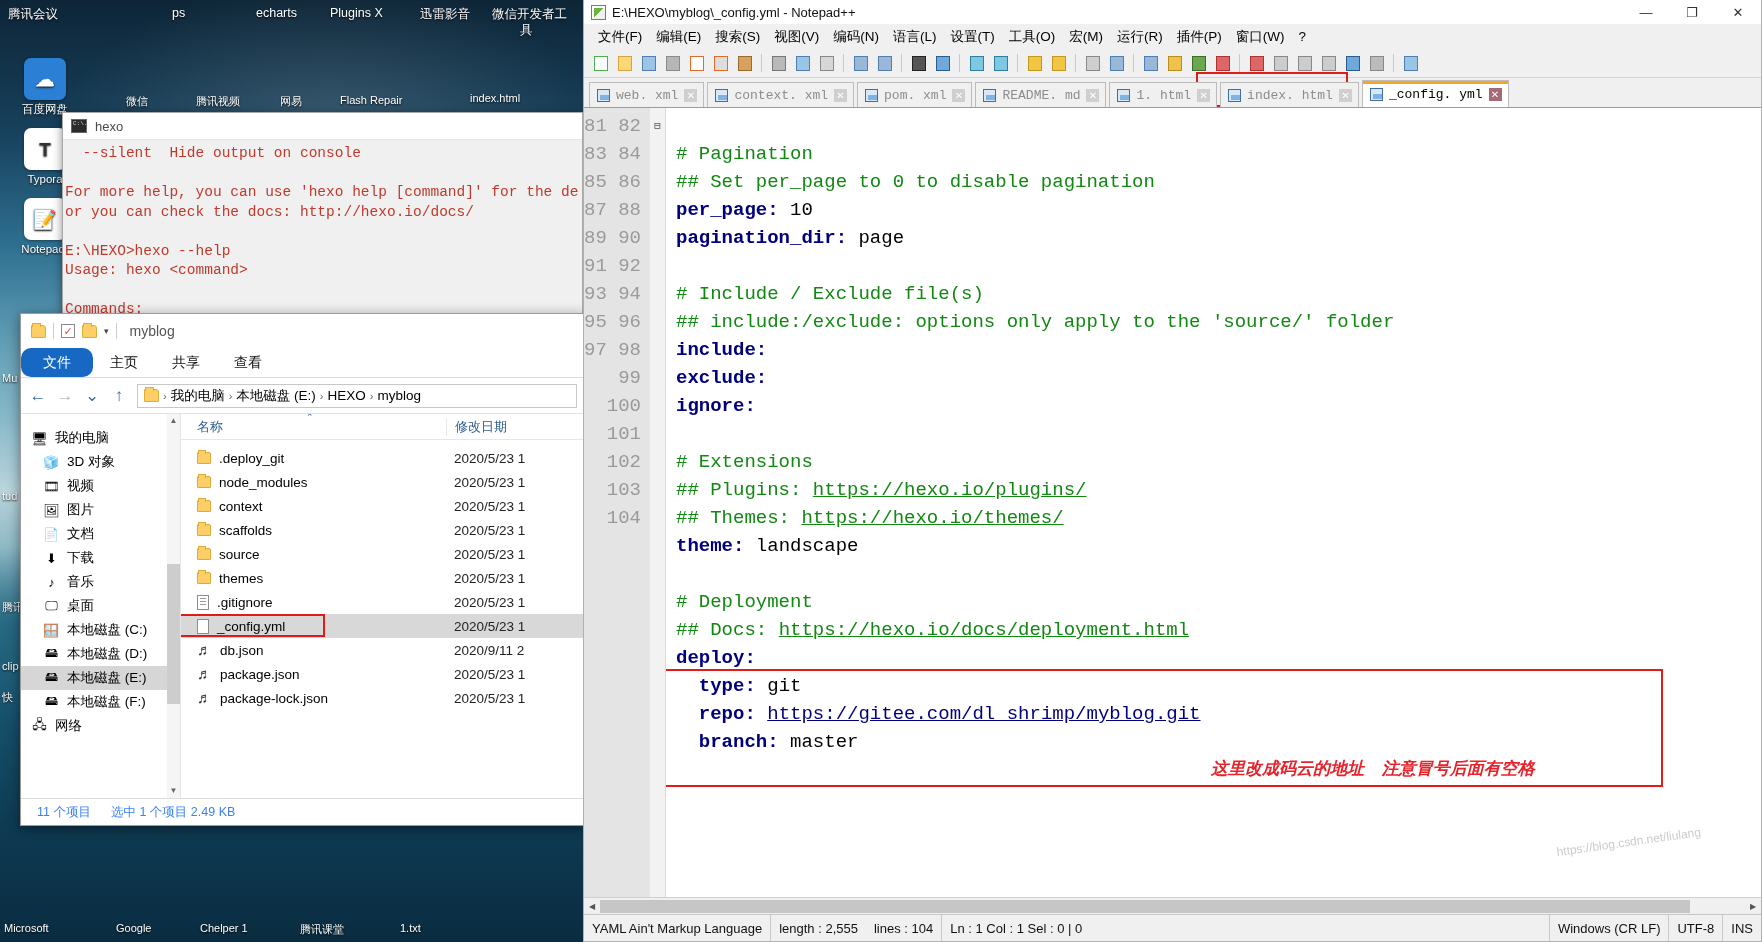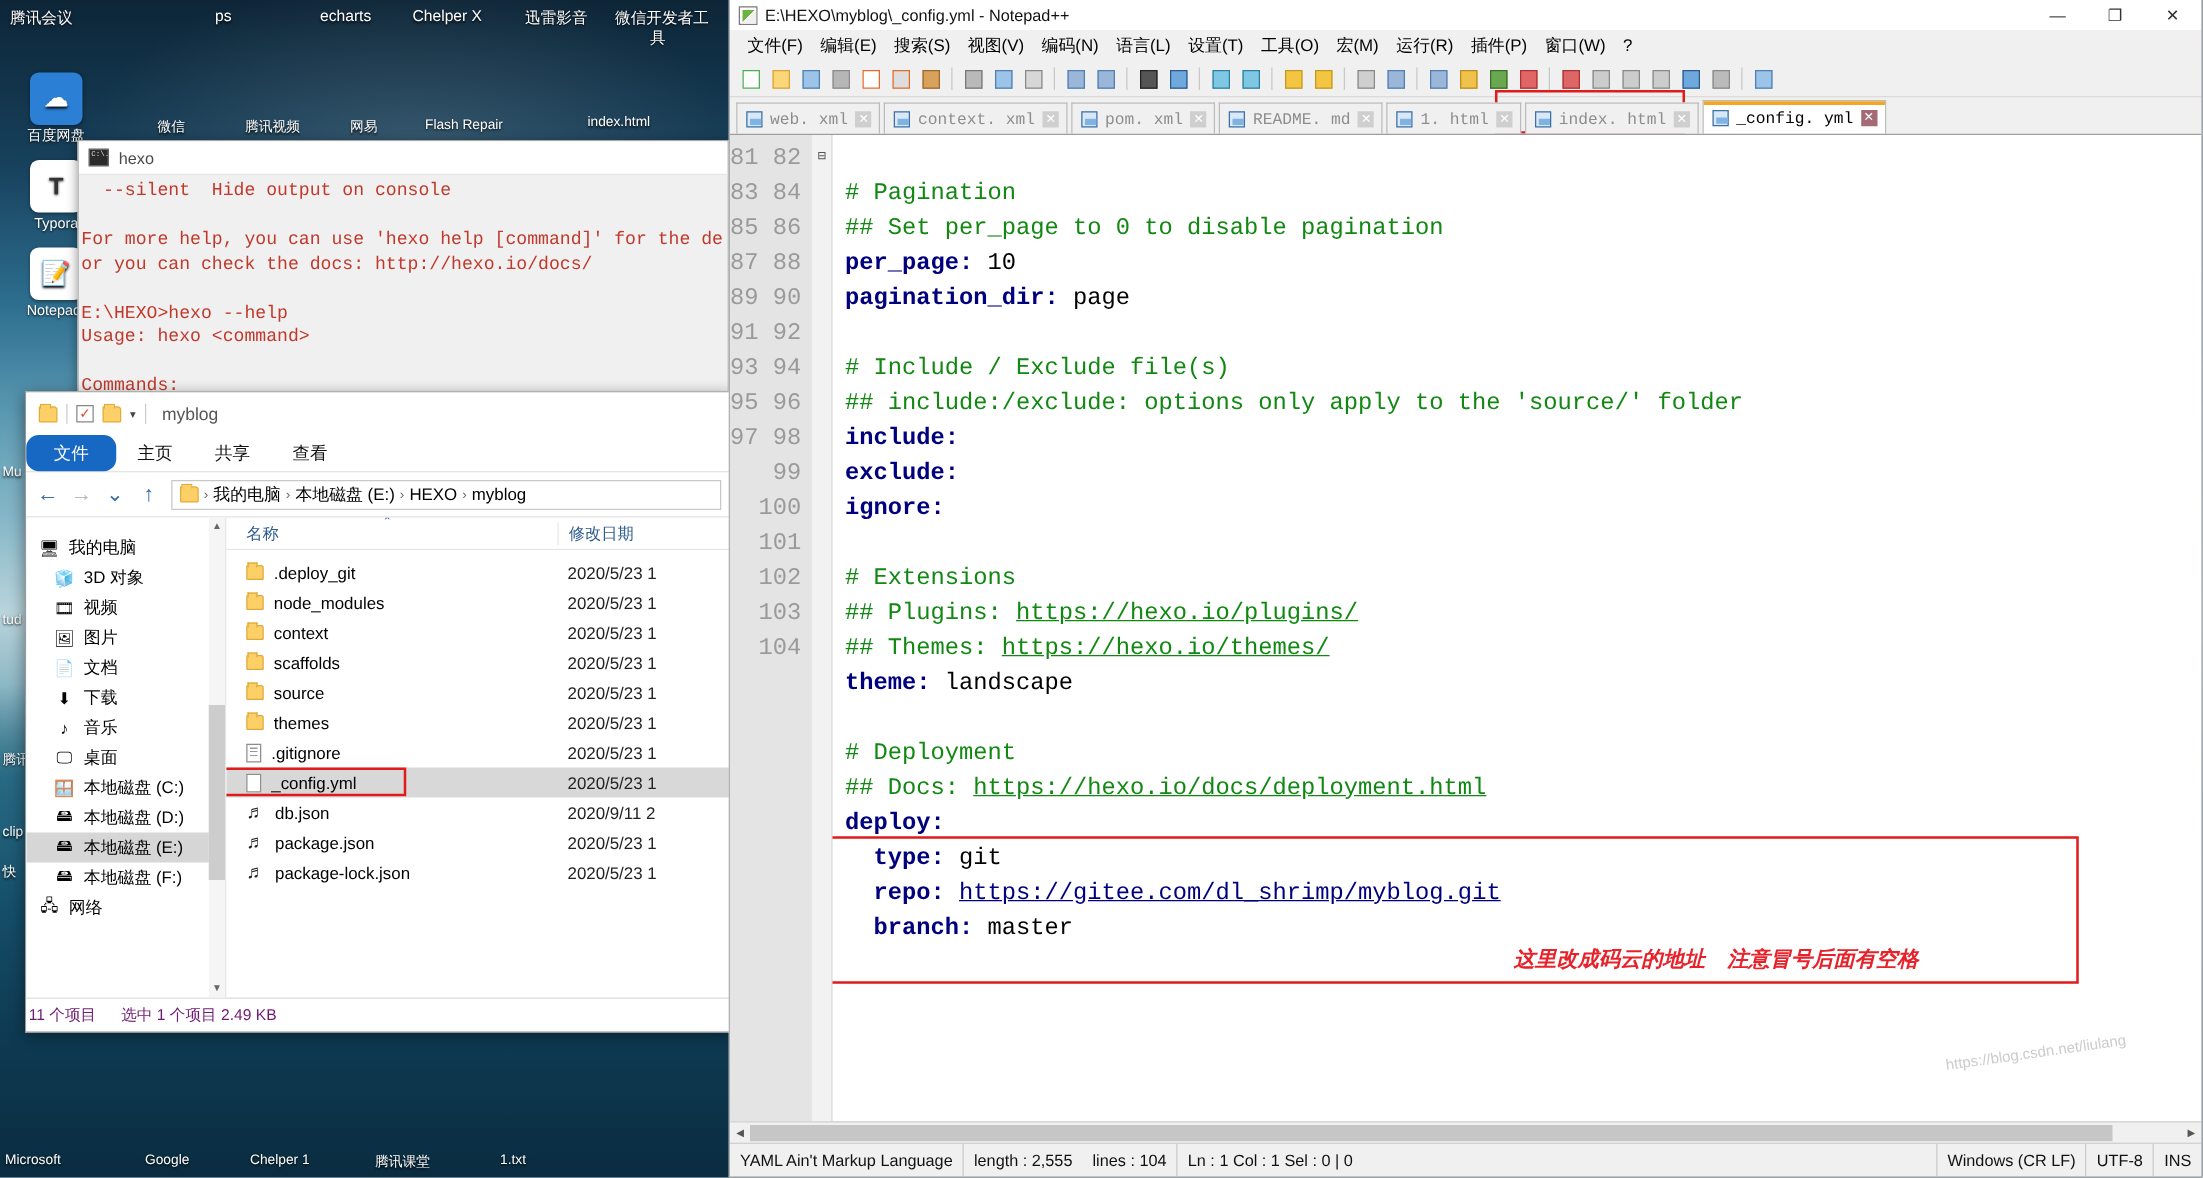--- a/index.html
+++ b/index.html
@@ -179,21 +179,21 @@
     content:"";position:absolute;left:2px;top:2px;right:2px;height:9px;
     background:repeating-linear-gradient(#999 0 1px, transparent 1px 3px);
   }
   .ico-json{
     width:15px;height:15px;flex:none;font-family:"Liberation Serif",serif;
     font-size:15px;line-height:15px;color:#222;
   }
 
   .ex-status{
     height:27px; border-top:1px solid #dcdcdc; display:flex; align-items:center;
-    gap:20px; padding-left:2px; font-size:12.5px; color:#701a75; background:#fff;
+    gap:20px; padding-left:16px; font-size:12.5px; color:#3b82f6; background:#fff;
   }
 
   
   #npp{
     position:absolute; left:583px; top:0; width:1179px; height:942px;
     background:#f0f0f0; border:1px solid #b0b0b0; border-top:none;
     display:flex; flex-direction:column; overflow:hidden;
   }
   .npp-title{
     height:24px; display:flex; align-items:center; background:#ffffff;
@@ -324,21 +324,21 @@
 </style>
 </head>
 <body>
 
 <div id="desktop"></div>
 
 <div class="topstrip">
     <span style="left: 8px; top: 2px;">腾讯会议</span>
     <span style="left: 172px; top: 2px;">ps</span>
     <span style="left: 256px; top: 2px;">echarts</span>
-    <span style="left: 330px; top: 2px;">Chelper X</span>
+    <span style="left: 330px; top: 2px;">Plugins X</span>
     <span style="left: 420px; top: 2px;">迅雷影音</span>
     <span style="left: 492px; top: 2px;">微信开发者工</span>
     <span style="left: 520px; top: 18px;">具</span>
   </div>
 <div class="midstrip">
     <span style="left: 126px; top: 6px;">微信</span>
     <span style="left: 196px; top: 6px;">腾讯视频</span>
     <span style="left: 280px; top: 6px;">网易</span>
     <span style="left: 340px; top: 6px;">Flash Repair</span>
     <span style="left: 440px; top: 4px; margin-left: 30px;">index.html</span>

